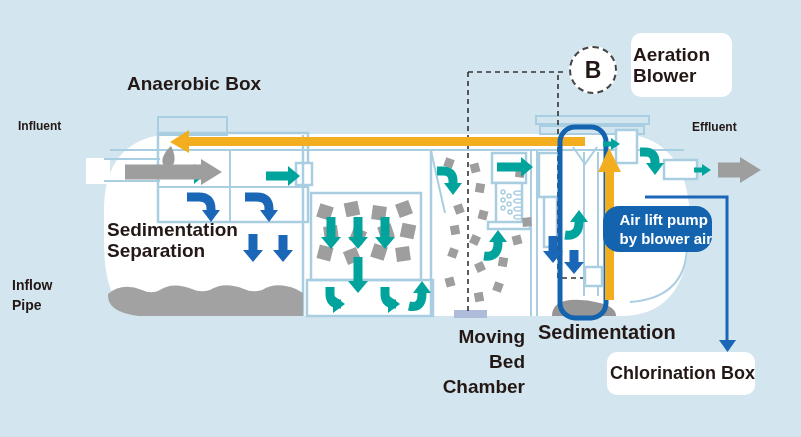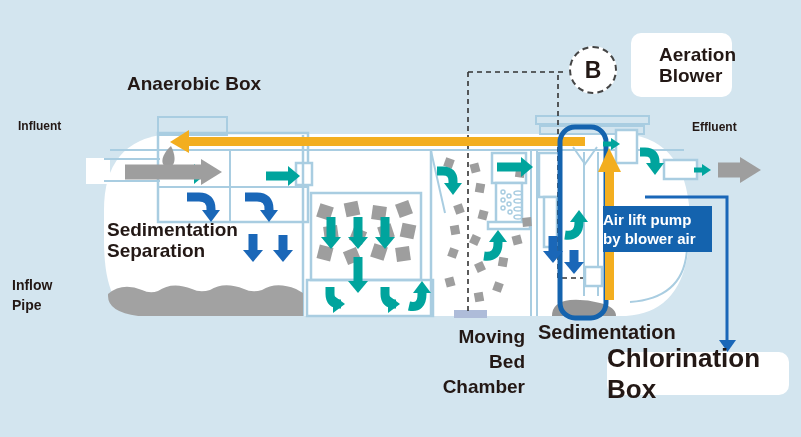--- a/index.html
+++ b/index.html
@@ -13,23 +13,23 @@
     font-family:"Liberation Sans",sans-serif;overflow:hidden}
   svg{position:absolute;left:0;top:0}
   .ol{stroke:var(--outline,#a9cde1);stroke-width:2.5;fill:none}
   .olf{stroke:var(--outline,#a9cde1);stroke-width:2.5;fill:#fff}
   .olt{stroke:var(--outline,#a9cde1);stroke-width:2;fill:none}
   .dash{stroke:var(--air_line,#333);stroke-width:1.6;fill:none;stroke-dasharray:5 4}
   .label{position:absolute;font-weight:bold;color:var(--text,#231815);
     white-space:pre-line;font-size:19px;line-height:21px}
   .badge-white{position:absolute;background:#fff;border-radius:10px;display:flex;
     align-items:center;color:var(--text,#231815);font-weight:bold}
-  .badge-blue{position:absolute;background:var(--primary_blue,#1463ae);border-radius:0;
+  .badge-blue{position:absolute;background:var(--primary_blue,#1463ae);border-radius:16px;
     color:#fff;font-weight:bold;font-size:15px;line-height:19px;display:flex;
-    align-items:center;justify-content:flex-start;text-align:left;white-space:pre-line}
+    align-items:center;justify-content:flex-end;text-align:left;white-space:pre-line}
   .b-circle{position:absolute;left:569px;top:46px;width:48px;height:48px;border-radius:50%;
     background:#fff;border:2px dashed #444;box-sizing:border-box;display:flex;
     align-items:center;justify-content:center;font-weight:bold;font-size:23px;color:var(--text,#231815)}
 </style>
 </head>
 <body>
 
 <div class="canvas">
 
   <svg id="scene" width="801" height="437" viewBox="0 0 801 437">
@@ -255,25 +255,25 @@
   <div class="label" style="left:107px;top:219px">Sedimentation
 Separation</div>
   <div class="label" style="left:12px;top:275px;font-size:14px;line-height:20px">Inflow
 Pipe</div>
   <div class="label" style="left:437px;top:324px;width:88px;text-align:right;line-height:25px">Moving
 Bed
 Chamber</div>
   <div class="label" style="left:538px;top:322px;font-size:20px">Sedimentation</div>
   <div class="label" style="left:692px;top:117px;font-size:12px">Effluent</div>
 
-  <div class="badge-white" style="left:631px;top:33px;width:101px;height:64px;padding-left:28px;font-size:19px;line-height:23px;box-sizing:border-box">
+  <div class="badge-white" style="left:631px;top:33px;width:101px;height:64px;padding-left:2px;font-size:19px;line-height:23px;box-sizing:border-box">
     <span class="label" style="position:static">Aeration
 Blower</span>
   </div>
-  <div class="badge-white" style="left:607px;top:352px;width:182px;height:43px;justify-content:flex-start;font-size:26px">
+  <div class="badge-white" style="left:607px;top:352px;width:148px;height:43px;justify-content:flex-end;font-size:18px">
     <span>Chlorination Box</span>
   </div>
   <div class="badge-blue" style="left:603px;top:206px;width:109px;height:46px">
     <span>Air lift pump
 by blower air</span>
   </div>
   <div class="b-circle">
     <span>B</span>
   </div>
 </div>

